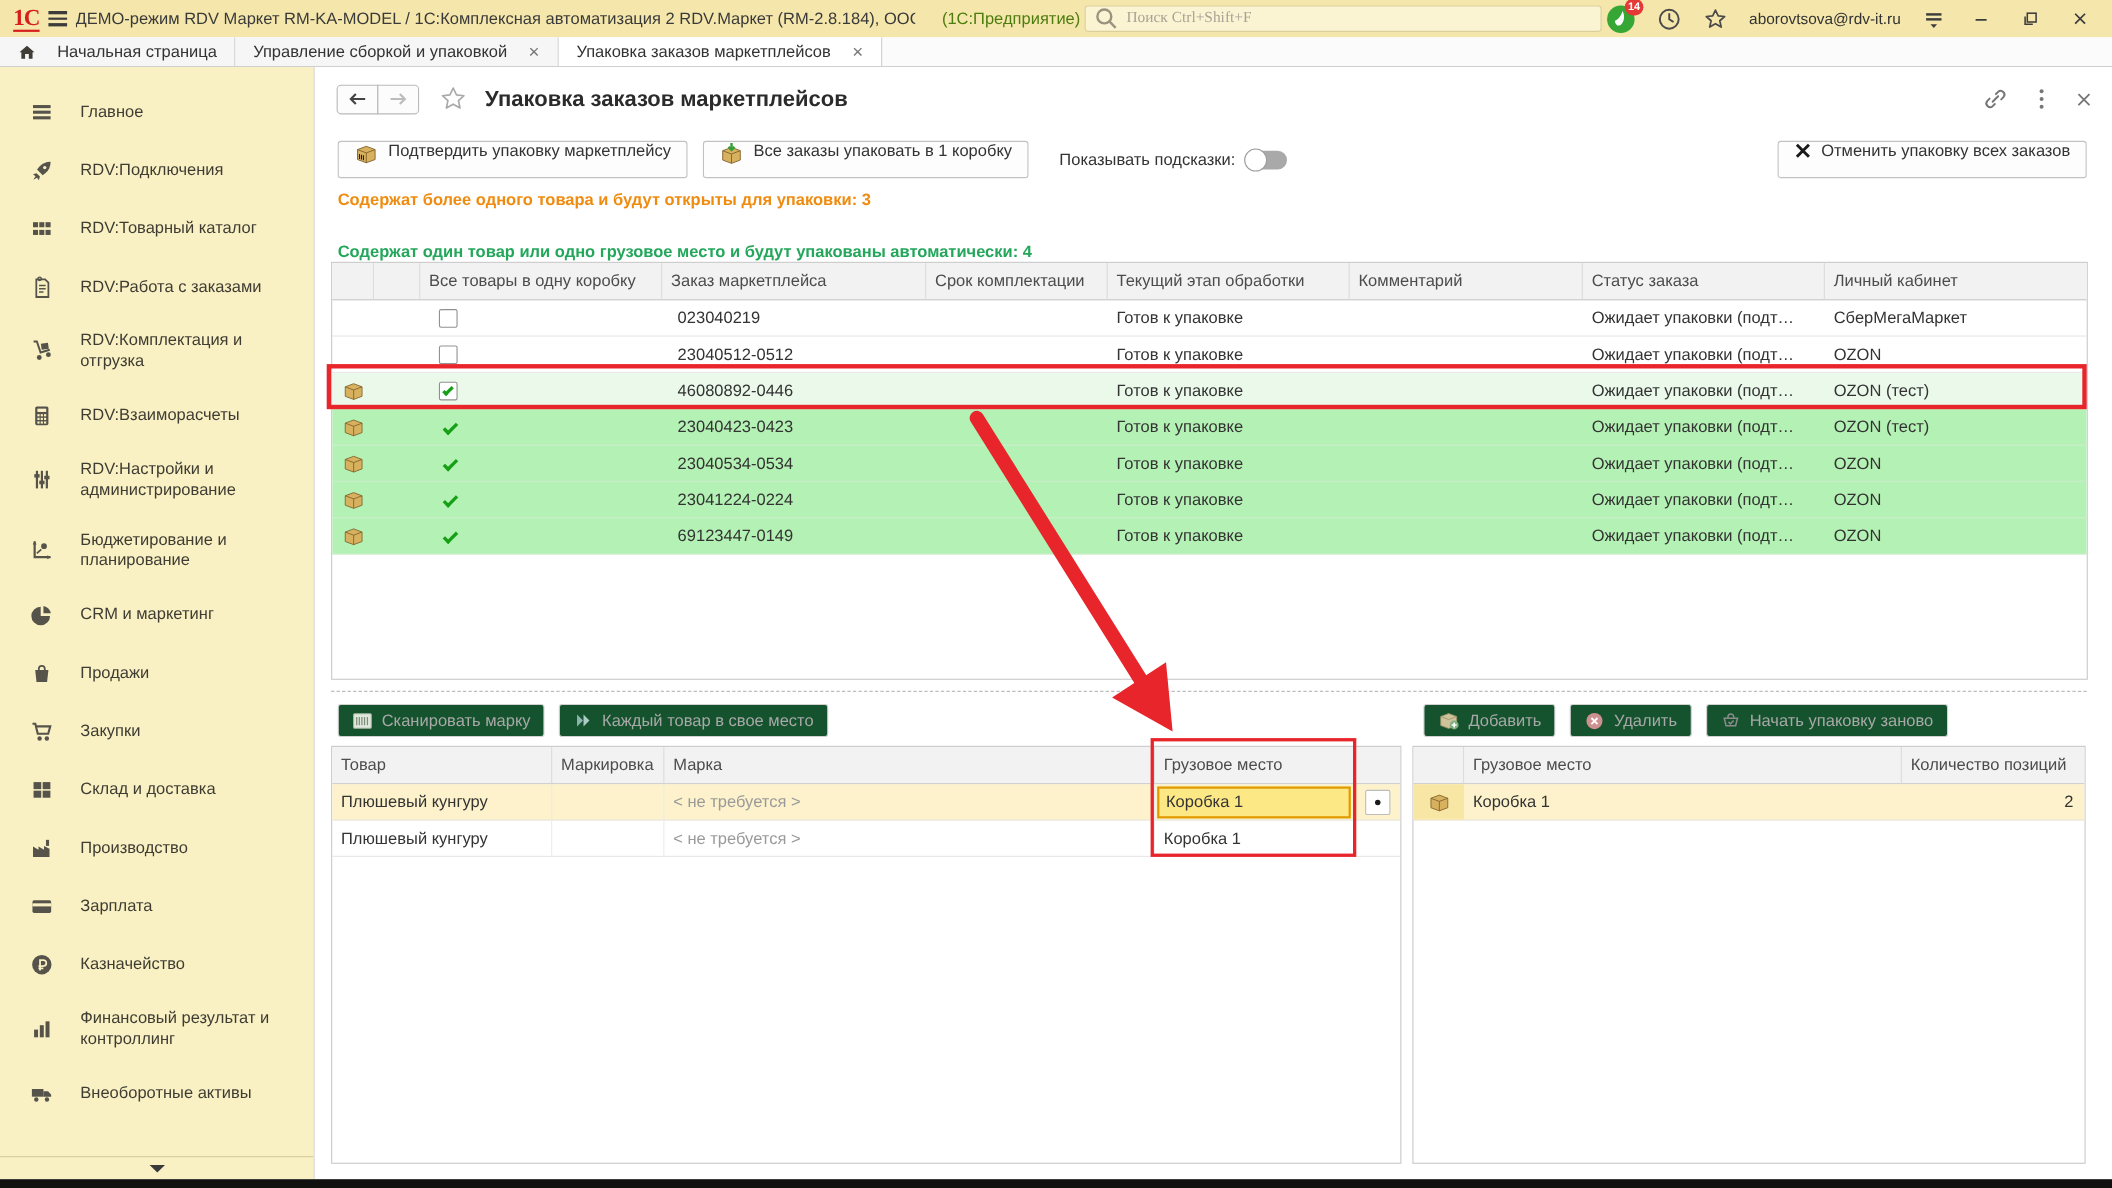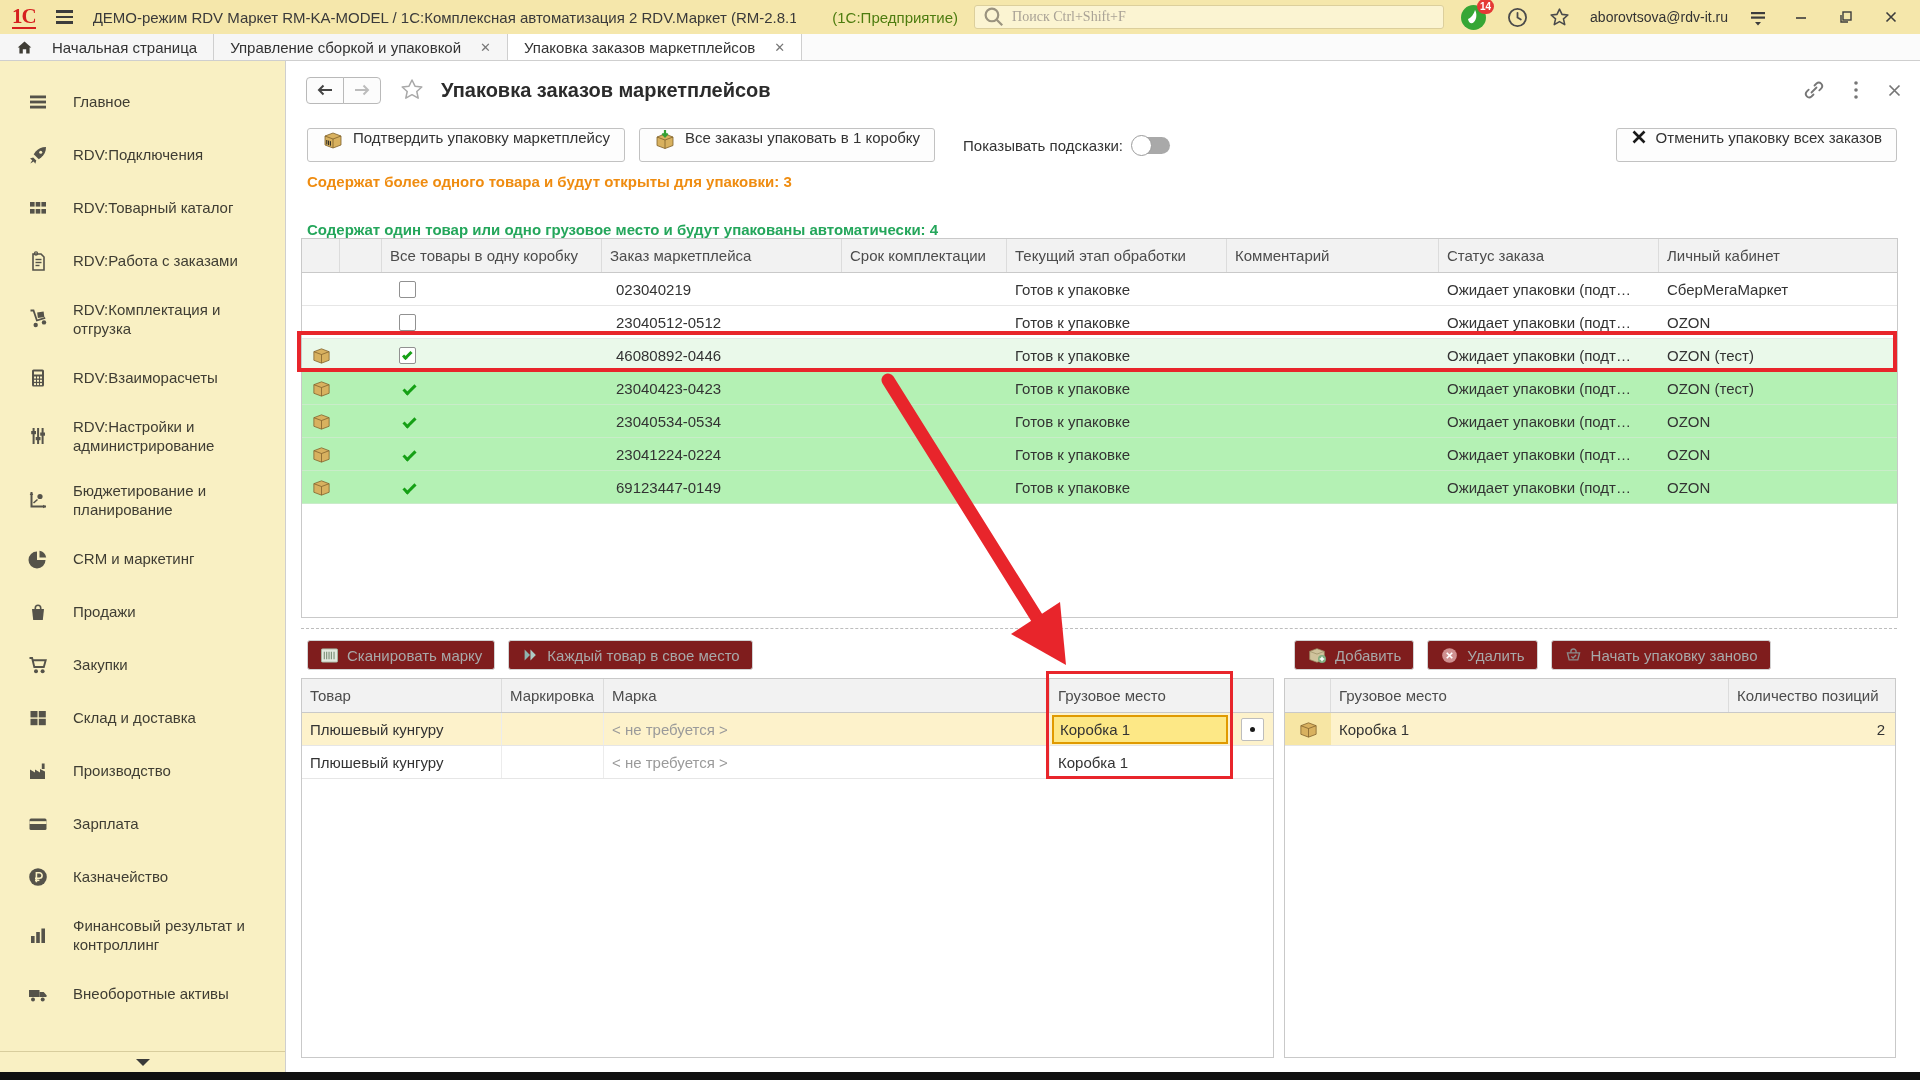--- a/index.html
+++ b/index.html
@@ -1,21 +1,21 @@
 <!DOCTYPE html>
 <html><head>
 <meta charset="utf-8">
 <style>
   *{box-sizing:border-box;margin:0;padding:0}
   html,body{background:#2b2b2b}
   body{font-family:"Liberation Sans",sans-serif}
   .screen{position:relative;width:1920px;height:1080px;background:#fff;overflow:hidden}
 
   
-  .titlebar{position:absolute;left:0;top:0;width:1920px;height:34px;background:#f5e7ab;display:flex;align-items:center;padding:0 12px;gap:16px}
+  .titlebar{position:absolute;left:0;top:0;width:1920px;height:34px;background:#f5e7ab;display:flex;align-items:center;padding:0 12px;gap:4px}
   .logo1c{font-size:21px;font-weight:700;color:#d6201f;letter-spacing:-1px;font-family:"Liberation Serif",serif;border-bottom:2px solid #d6201f;line-height:22px}
   .tb-menu{display:flex;flex-direction:column;gap:3px;padding:4px;cursor:pointer}
   .tb-menu i{display:block;width:17px;height:2.4px;background:#3c3c3c}
   .tb-title{font-size:15px;color:#3a3a3a;white-space:nowrap;overflow:hidden}
   .tb-suffix{font-size:15px;color:#4d7c0f;margin-left:20px;white-space:nowrap}
   .search{margin-left:auto;width:470px;height:24px;background:#fbf4d2;border:1px solid #dccf9c;border-radius:3px;display:flex;align-items:center;padding:0 8px;gap:7px;flex:none}
   .search input{flex:1;border:none;outline:none;background:transparent;font-size:14px;color:#333;font-family:Liberation Serif, serif}
   .search input::placeholder{color:#a9a296}
   .tb-icons{display:flex;align-items:center;gap:19px;flex:none;margin-right:4px}
   .notif{position:relative;width:27px;height:27px}
@@ -83,21 +83,21 @@
   .r-green{background:#b4f1b4;border-bottom:1px solid #c9ecc9}
   .cb{width:17px;height:17px;background:#fff;border:1px solid #919191;border-radius:2px;margin-left:9px;display:flex;align-items:center;justify-content:center;cursor:pointer}
   .check{display:inline-block;width:10px;height:5px;border-left:3px solid #17a017;border-bottom:3px solid #17a017;transform:rotate(-45deg) translate(0,-1px)}
   .bigcheck{display:inline-block;width:13px;height:7px;border-left:3.4px solid #15a015;border-bottom:3.4px solid #15a015;transform:rotate(-45deg);margin-left:13px}
 
   .splitter{position:absolute;left:15px;right:23px;top:567px;border-top:1px dashed #bdbdbd}
 
   
   .bl-buttons{position:absolute;left:21px;top:579px;display:flex;gap:13px}
   .br-buttons{position:absolute;left:1008px;top:579px;display:flex;gap:13px}
-  .btn-dis{height:30px;border:1px solid #d2d2d2;border-radius:3px;background:#7f1d1d;display:inline-flex;align-items:center;gap:8px;padding:0 12px;font-size:15px;color:#a8a8a8;white-space:nowrap}
+  .btn-dis{height:30px;border:1px solid #d2d2d2;border-radius:3px;background:#14532d;display:inline-flex;align-items:center;gap:8px;padding:0 12px;font-size:15px;color:#a8a8a8;white-space:nowrap}
 
   .left-table{left:15px;top:617px;width:973px;height:380px}
   .lc0{width:200px}
   .lc1{width:102px}
   .lc2{width:446px}
   .lc3{width:182px}
   .lc4{flex:1;justify-content:center;padding-left:0}
   .left-table .td{border-right:1px solid #ececec}
   .left-table .td:last-child{border-right:none}
   .r-yellow{background:#fdf2cb}

